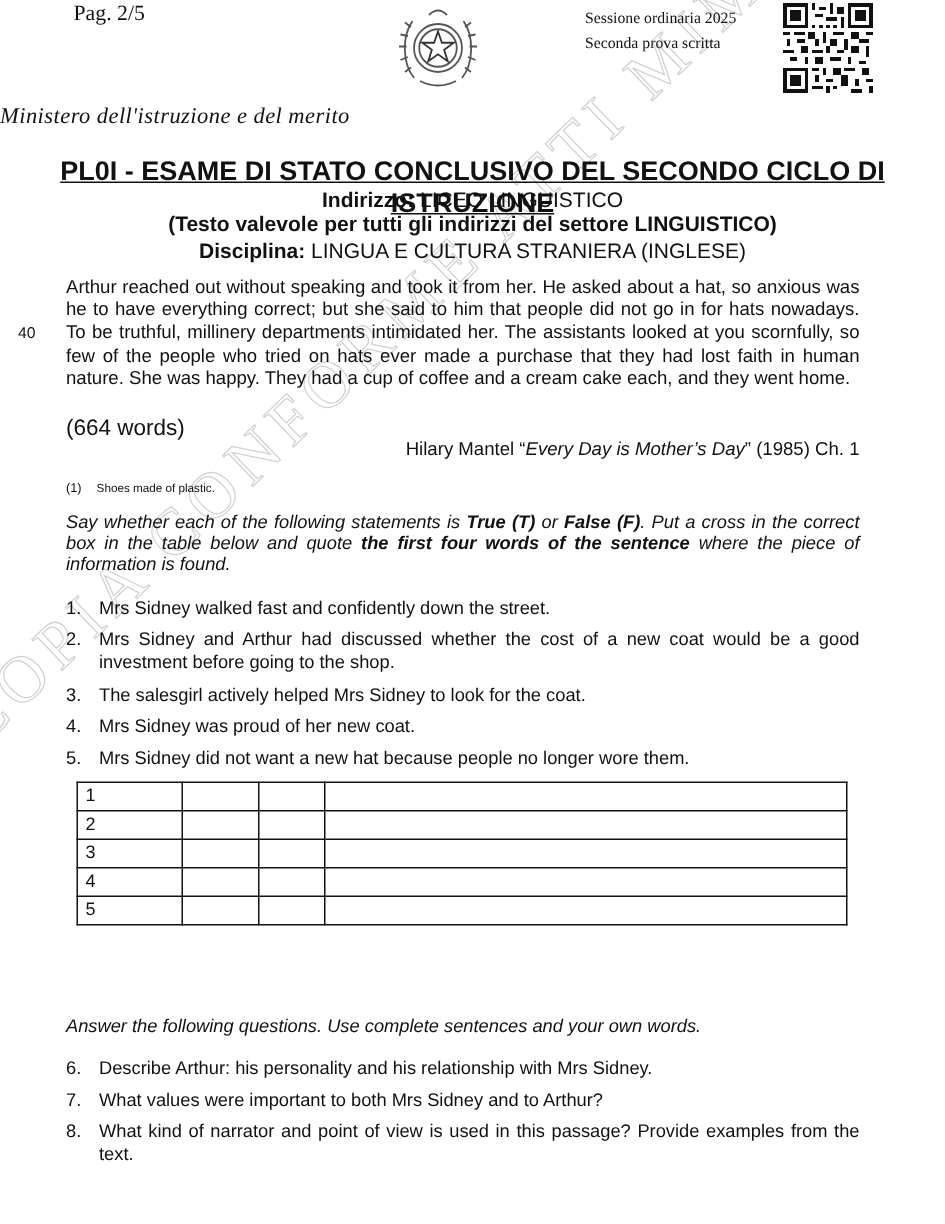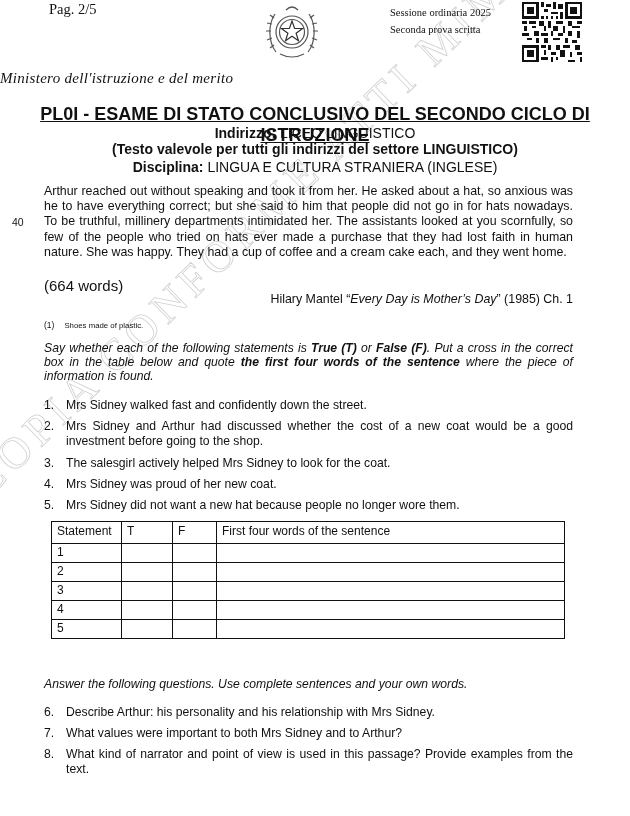--- a/index.html
+++ b/index.html
@@ -222,26 +222,20 @@
 </div>
 
 <table id="tf-table" class="abs">
   <colgroup>
       <col style="width:70px">
       <col style="width:51px">
       <col style="width:44px">
       <col>
     </colgroup>
   <tbody>
-      <tr class="head">
-    <td>Statement</td>
-    <td>T</td>
-    <td>F</td>
-    <td>First four words of the sentence</td>
-  </tr>
   <tr>
     <td>1</td>
     <td></td>
     <td></td>
     <td></td>
   </tr>
   <tr>
     <td>2</td>
     <td></td>
     <td></td>

